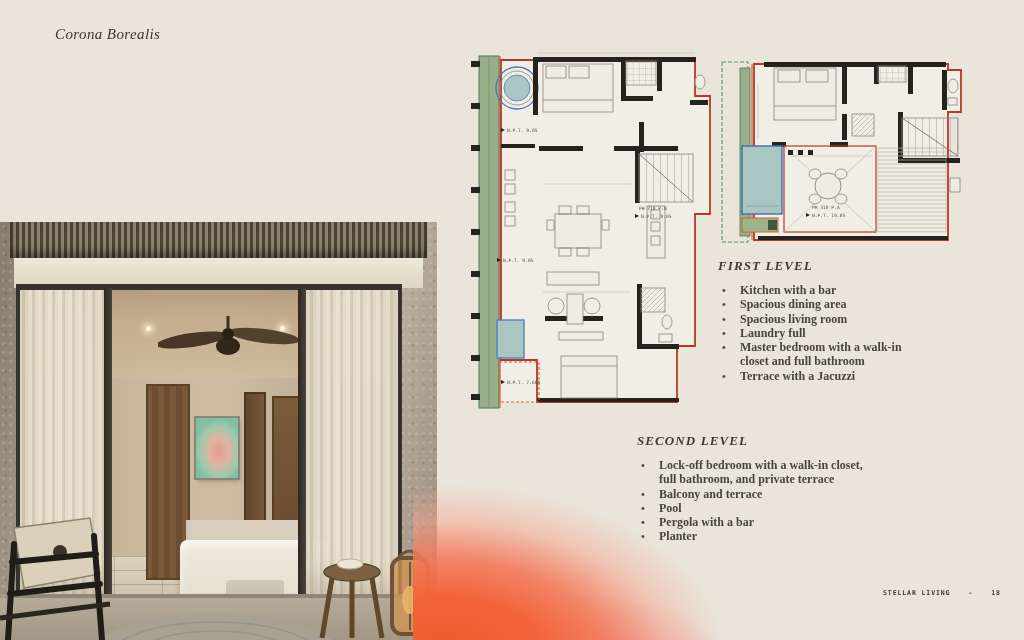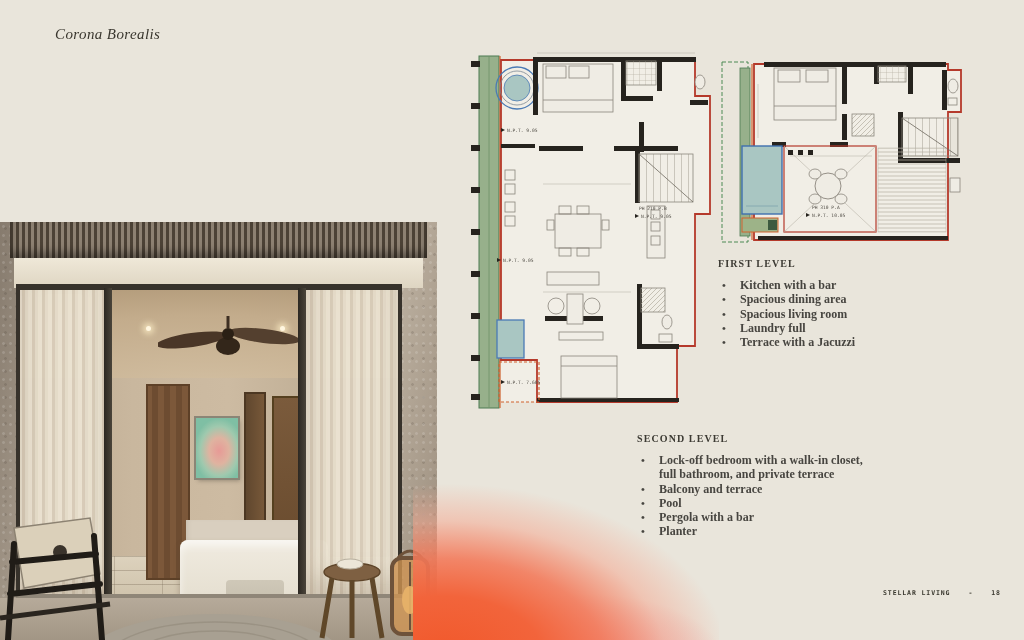--- a/index.html
+++ b/index.html
@@ -89,21 +89,21 @@
   .fg-floor{left:0;top:376px;width:437px;height:42px;
     background:linear-gradient(#b6aa9a,#a29685);}
 
   
   .plan{background:transparent;}
   .plan text{font-family:"DejaVu Sans Mono", monospace;fill:#55514a;}
 
   
   .level{color:#45433d;}
   .level h4{
-    margin:0;font-size:10px;font-weight:bold;letter-spacing:1.1px;color:#3c3a33;
+    margin:0;font-size:13px;font-weight:bold;letter-spacing:1.1px;color:#3c3a33;font-style:italic;
   }
   .level ul{
     list-style:none;margin:9px 12px 0 0;padding:0;
     font-size:12px;font-weight:bold;line-height:14.3px;color:#474540;
   }
   .level li{position:relative;padding-left:22px;}
   .level li::before{content:"\2022";position:absolute;left:4px;font-size:11px;}
   .lv1{left:718px;top:258px;width:216px;}
   .lv2{left:637px;top:433px;width:244px;}
 
@@ -404,20 +404,21 @@
     </g>
   </svg>
 
   <div class="abs level lv1">
     <h4>FIRST LEVEL</h4>
     <ul>
         <li>Kitchen with a bar</li>
         <li>Spacious dining area</li>
         <li>Spacious living room</li>
         <li>Laundry full</li>
+        <li>Master bedroom with a walk-in closet and full bathroom</li>
         <li>Terrace with a Jacuzzi</li>
       </ul>
   </div>
 
   <div class="abs level lv2">
     <h4>SECOND LEVEL</h4>
     <ul>
         <li>Lock-off bedroom with a walk-in closet, full bathroom, and private terrace</li>
         <li>Balcony and terrace</li>
         <li>Pool</li>

